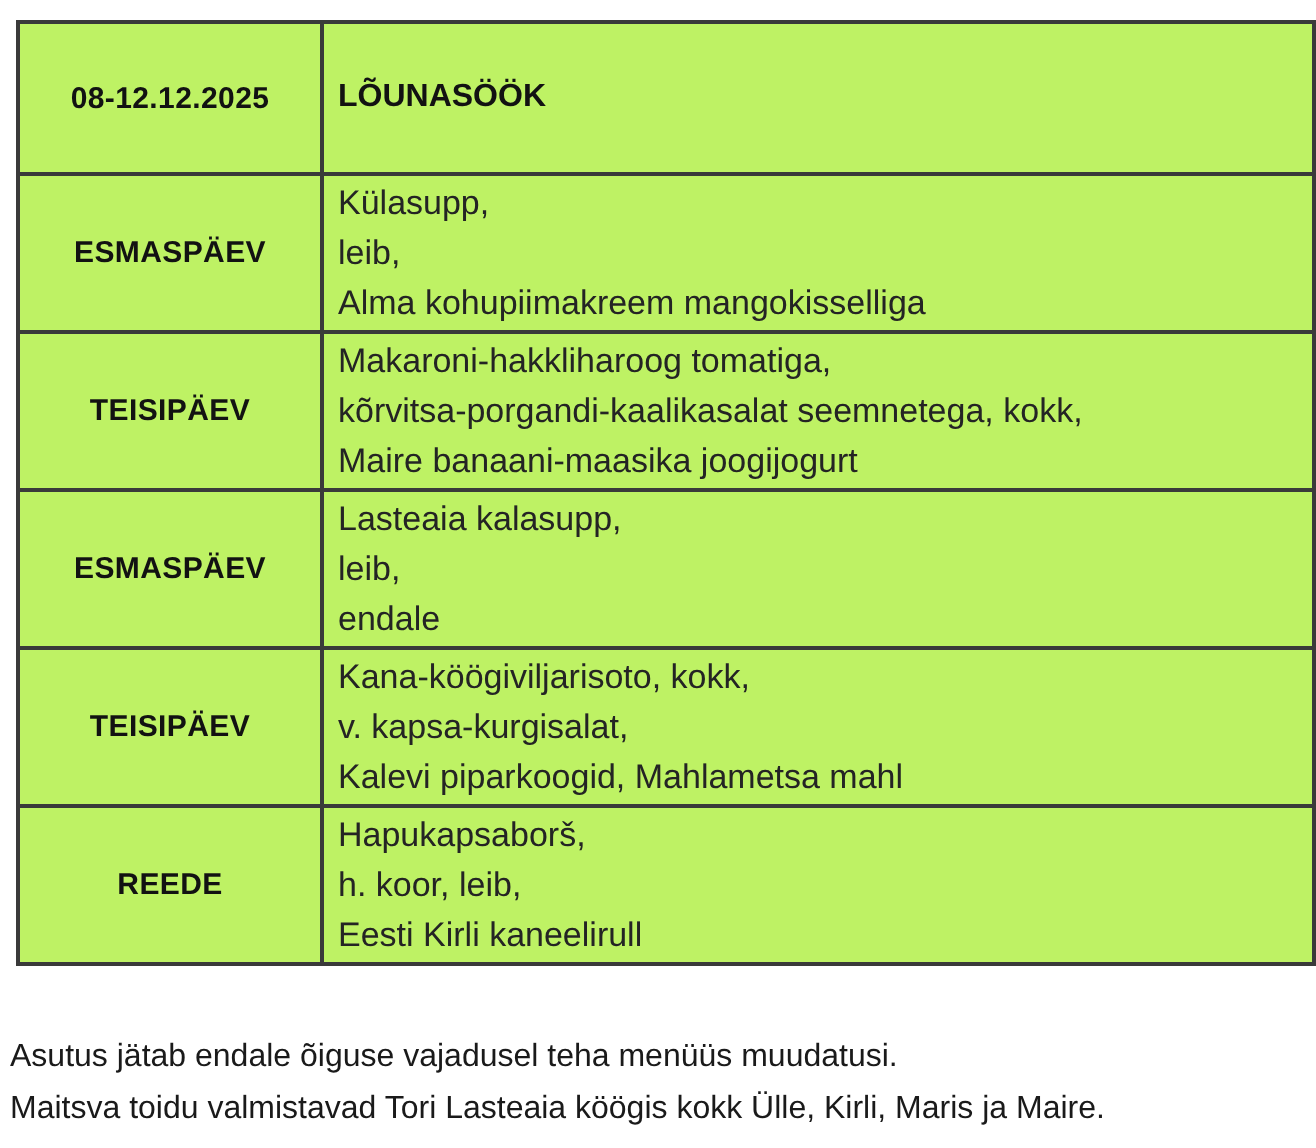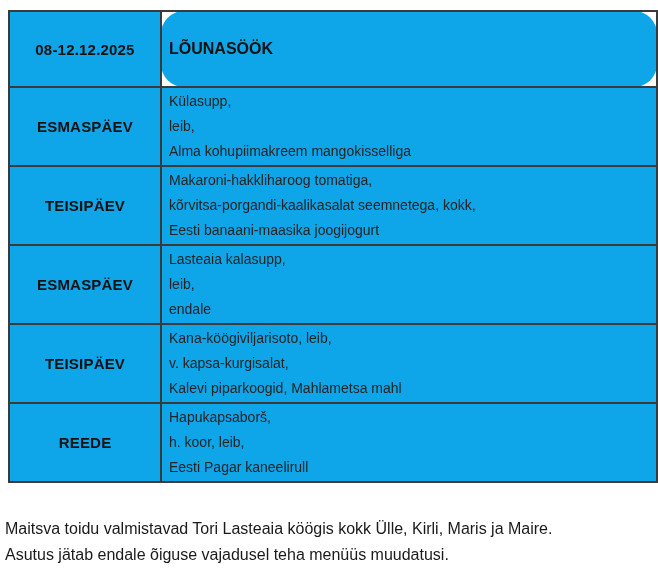--- a/index.html
+++ b/index.html
@@ -17,48 +17,47 @@
   }
   .menu-table {
     position: absolute;
     left: 8px;
     top: 10px;
     border-collapse: collapse;
     table-layout: fixed;
   }
   .menu-table td {
     border: 2px solid #3a3a3a;
-    background: #0ea5e9;
+    background: #bef264;
     overflow: hidden;
   }
   .menu-table tr {
     height: 76px;
   }
   .day-cell {
     width: 148px;
     text-align: center;
     vertical-align: middle;
     font-weight: bold;
     font-size: 15px;
     color: #121212;
     letter-spacing: 0.2px;
   }
   .menu-cell {
     width: 483px;
     text-align: left;
     vertical-align: middle;
-    font-size: 14px;
+    font-size: 17px;
     color: #242424;
     padding: 1px 4px 1px 7px;
   }
   .header-cell {
     font-weight: bold;
     font-size: 16px;
     color: #121212;
-    border-radius: 23px;
   }
   .menu-line {
     line-height: 25px;
     white-space: nowrap;
   }
   .footer-note {
     position: absolute;
     left: 5px;
     top: 516px;
     font-size: 16px;
@@ -81,46 +80,46 @@
       <div class="menu-line">Külasupp,</div>
       <div class="menu-line">leib,</div>
       <div class="menu-line">Alma kohupiimakreem mangokisselliga</div>
     </td>
   </tr>
   <tr>
     <td class="day-cell">TEISIPÄEV</td>
     <td class="menu-cell">
       <div class="menu-line">Makaroni-hakkliharoog tomatiga,</div>
       <div class="menu-line">kõrvitsa-porgandi-kaalikasalat seemnetega, kokk,</div>
-      <div class="menu-line">Eesti banaani-maasika joogijogurt</div>
+      <div class="menu-line">Maire banaani-maasika joogijogurt</div>
     </td>
   </tr>
   <tr>
     <td class="day-cell">ESMASPÄEV</td>
     <td class="menu-cell">
       <div class="menu-line">Lasteaia kalasupp,</div>
       <div class="menu-line">leib,</div>
       <div class="menu-line">endale</div>
     </td>
   </tr>
   <tr>
     <td class="day-cell">TEISIPÄEV</td>
     <td class="menu-cell">
-      <div class="menu-line">Kana-köögiviljarisoto, leib,</div>
+      <div class="menu-line">Kana-köögiviljarisoto, kokk,</div>
       <div class="menu-line">v. kapsa-kurgisalat,</div>
       <div class="menu-line">Kalevi piparkoogid, Mahlametsa mahl</div>
     </td>
   </tr>
   <tr>
     <td class="day-cell">REEDE</td>
     <td class="menu-cell">
       <div class="menu-line">Hapukapsaborš,</div>
       <div class="menu-line">h. koor, leib,</div>
-      <div class="menu-line">Eesti Pagar kaneelirull</div>
+      <div class="menu-line">Eesti Kirli kaneelirull</div>
     </td>
   </tr>
 </tbody>
   </table>
 
 <div class="footer-note">
+  <div>Asutus jätab endale õiguse vajadusel teha menüüs muudatusi.</div>
   <div>Maitsva toidu valmistavad Tori Lasteaia köögis kokk Ülle, Kirli, Maris ja Maire.</div>
-  <div>Asutus jätab endale õiguse vajadusel teha menüüs muudatusi.</div>
 </div>
 
 </body></html>

